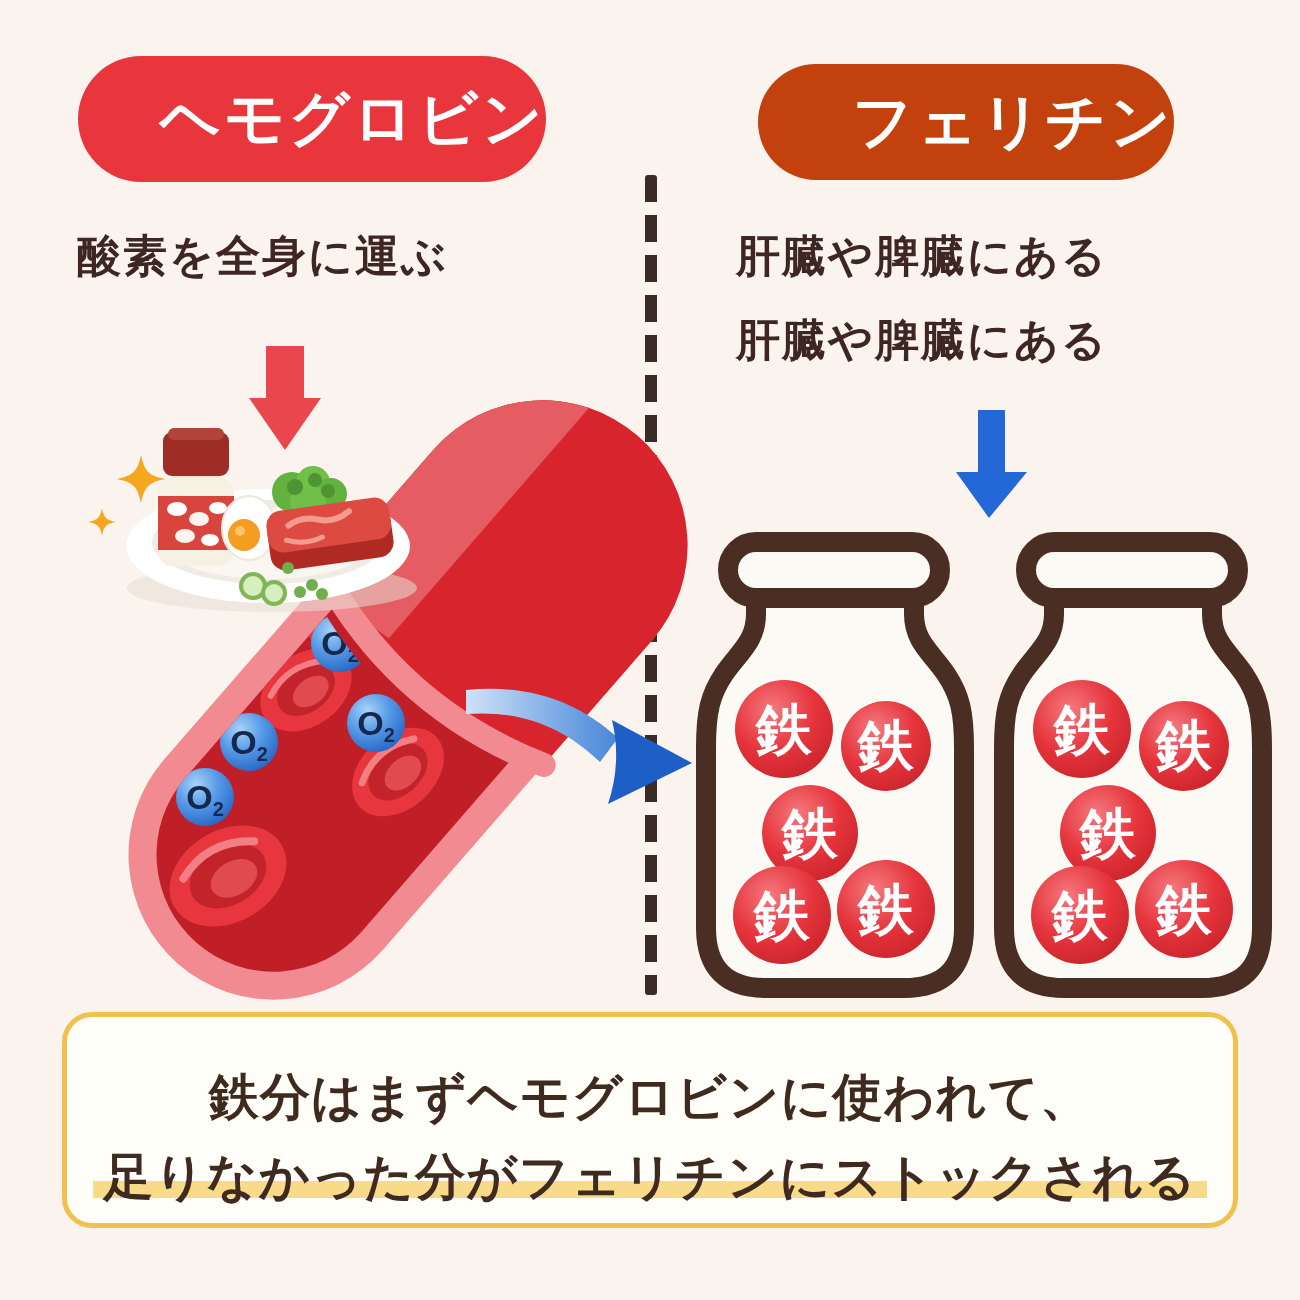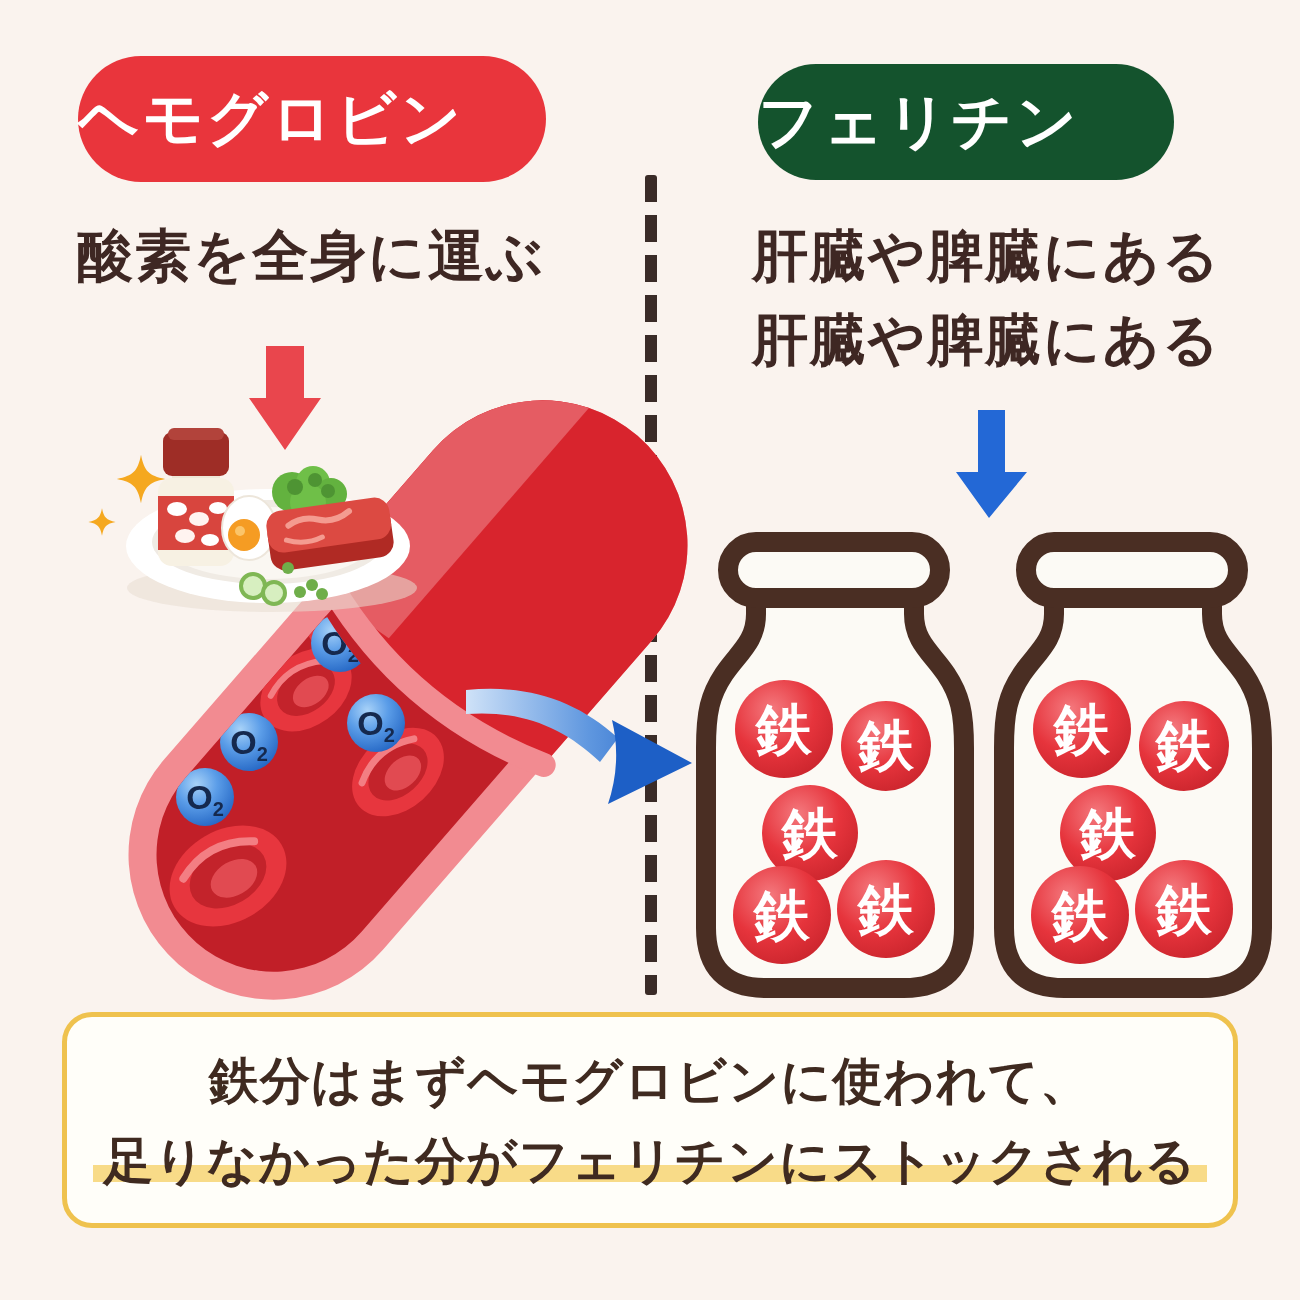--- a/index.html
+++ b/index.html
@@ -8,35 +8,35 @@
     background:#FAF3EE;
     font-family:"Liberation Sans","DejaVu Sans",sans-serif;
   }
   .divider{
     position:absolute;left:645px;top:175px;width:12px;height:820px;z-index:1;
     background:repeating-linear-gradient(to bottom,#3A2B27 0 27px,transparent 27px 40px);
     border-radius:3px;
   }
   svg.art{position:absolute;left:0;top:0;z-index:2;}
   .badge{
-    position:absolute;z-index:3;display:flex;align-items:center;justify-content:flex-start;
+    position:absolute;z-index:3;display:flex;align-items:center;justify-content:flex-end;
     color:#FFFFFF;font-weight:800;font-size:60px;letter-spacing:3px;white-space:nowrap;
   }
   .badge-red{left:78px;top:56px;width:468px;height:126px;border-radius:63px;background:#E9353C;}
-  .badge-blue{left:758px;top:64px;width:416px;height:116px;border-radius:58px;background:#14532d;}
+  .badge-blue{left:758px;top:64px;width:416px;height:116px;border-radius:58px;background:#c2410c;}
   .desc{
-    position:absolute;z-index:3;font-weight:800;font-size:56px;color:#3E2723;
+    position:absolute;z-index:3;font-weight:800;font-size:44px;color:#3E2723;
     line-height:84px;letter-spacing:2px;white-space:nowrap;
   }
   .desc-left{left:77px;top:214px;}
-  .desc-right{left:752px;top:214px;}
+  .desc-right{left:736px;top:214px;}
   .summary-box{
     position:absolute;z-index:3;left:62px;top:1012px;width:1176px;height:216px;
     box-sizing:border-box;border:5px solid #EFC24E;border-radius:30px;
-    background:#FFFEF9;text-align:center;padding-top:24px;
+    background:#FFFEF9;text-align:center;padding-top:40px;
   }
   .summary-line{
     font-size:50px;font-weight:800;color:#3F2A20;line-height:80px;letter-spacing:1px;white-space:nowrap;
   }
   .hl{
     background:linear-gradient(to bottom,rgba(0,0,0,0) 58%, #F8DB88 58%, #F8DB88 88%, rgba(0,0,0,0) 88%);
     padding:0 10px;
     text-align:right;
   }
   svg text{font-family:"Liberation Sans","DejaVu Sans",sans-serif;}

